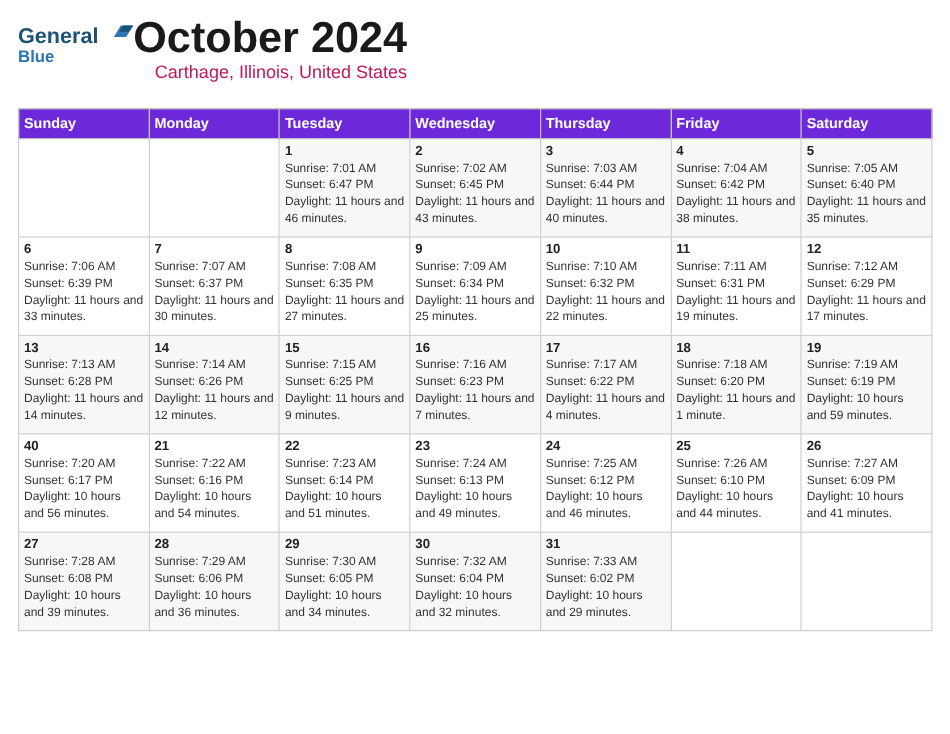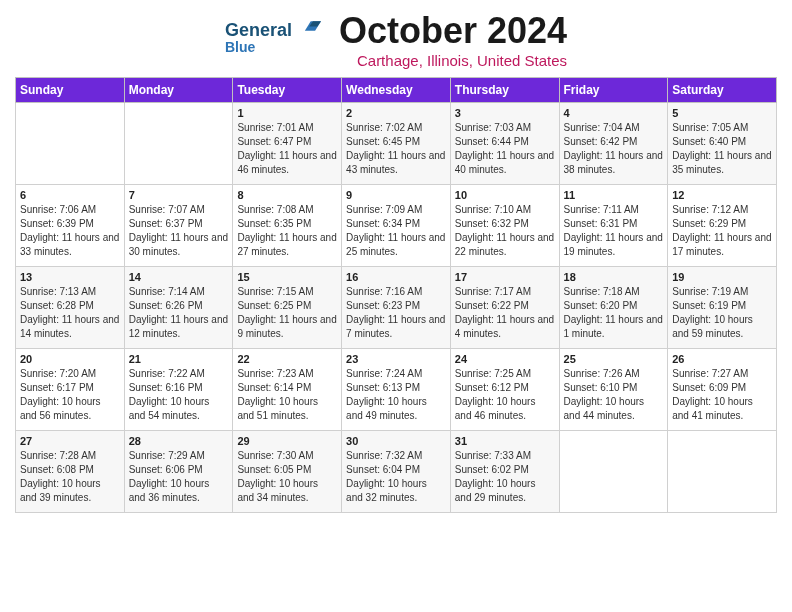--- a/index.html
+++ b/index.html
@@ -11,24 +11,23 @@
       overflow: hidden;
     }
     .page {
       width: 792px;
       min-height: 612px;
       padding: 10px 15px 10px 15px;
       background: #fff;
     }
     .header {
       display: flex;
-      justify-content: center;
+      justify-content: flex-start;
       align-items: flex-start;
-      margin-bottom: 8px;
-      gap: 18px;
+      margin-bottom: 21px;
     }
     .logo {
       display: flex;
       align-items: center;
       margin-top: 4px;
     }
     .logo-text {
       font-size: 18px;
       font-weight: bold;
       color: #1a5276;
@@ -209,21 +208,21 @@
             <span class="day-num">18</span>
             <div class="day-info">Sunrise: 7:18 AM<br>Sunset: 6:20 PM<br>Daylight: 11 hours and 1 minute.</div>
           </td>
           <td>
             <span class="day-num">19</span>
             <div class="day-info">Sunrise: 7:19 AM<br>Sunset: 6:19 PM<br>Daylight: 10 hours and 59 minutes.</div>
           </td>
         </tr>
         <tr>
           <td>
-            <span class="day-num">20</span>
+            <span class="day-num">40</span>
             <div class="day-info">Sunrise: 7:20 AM<br>Sunset: 6:17 PM<br>Daylight: 10 hours and 56 minutes.</div>
           </td>
           <td>
             <span class="day-num">21</span>
             <div class="day-info">Sunrise: 7:22 AM<br>Sunset: 6:16 PM<br>Daylight: 10 hours and 54 minutes.</div>
           </td>
           <td>
             <span class="day-num">22</span>
             <div class="day-info">Sunrise: 7:23 AM<br>Sunset: 6:14 PM<br>Daylight: 10 hours and 51 minutes.</div>
           </td>

